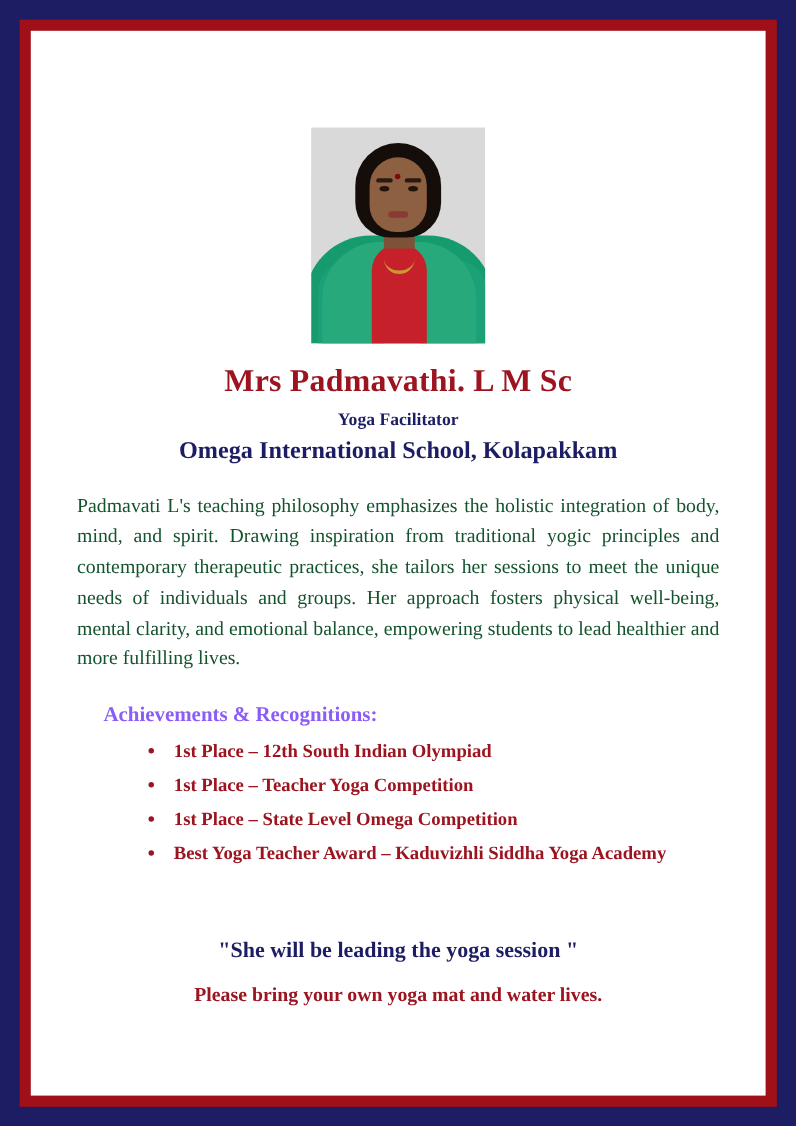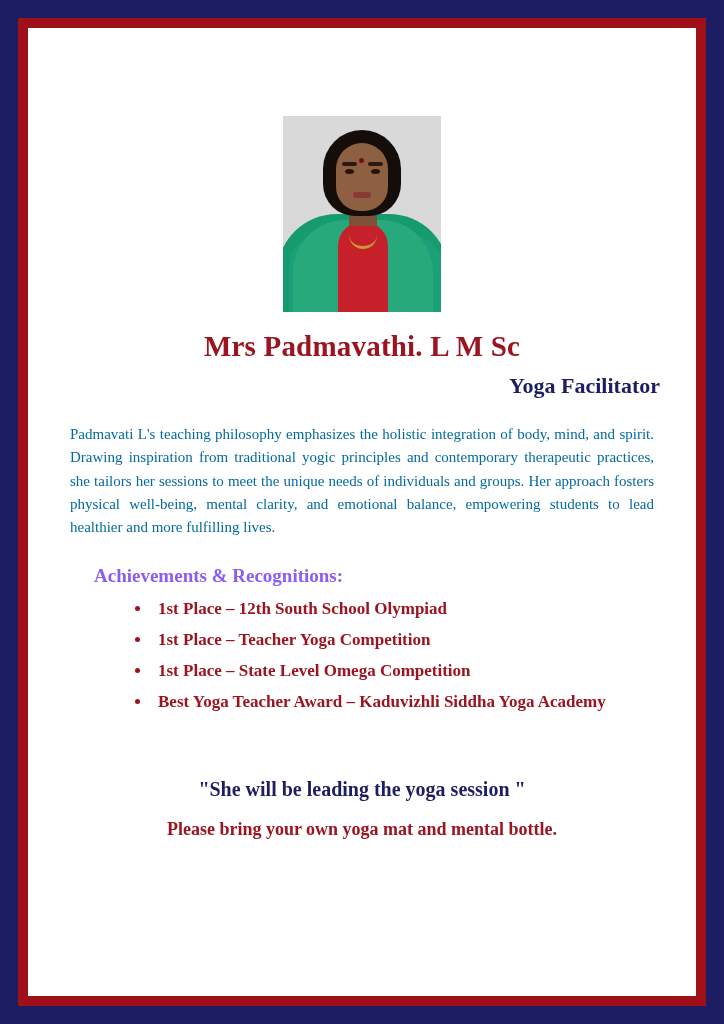--- a/index.html
+++ b/index.html
@@ -155,38 +155,38 @@
   
   .name {
     text-align: center;
     color: #9c1420;
     font-size: 29px;
     font-weight: bold;
     margin-top: 18px;
     letter-spacing: 0.2px;
   }
   .role {
-    text-align: right;
+    text-align: center;
+    color: #1d1d63;
+    font-size: 16px;
+    font-weight: bold;
+    margin-top: 10px;
+  }
+  .school {
+    text-align: center;
     color: #1d1d63;
     font-size: 22px;
     font-weight: bold;
-    margin-top: 10px;
-  }
-  .school {
-    text-align: center;
-    color: #1d1d63;
-    font-size: 22px;
-    font-weight: bold;
     margin-top: 5px;
   }
 
   .bio {
     margin-top: 24px;
-    color: #0369a1;
-    font-size: 15px;
+    color: #14532d;
+    font-size: 18px;
     line-height: 1.55;
     text-align: justify;
     padding: 0 6px;
   }
 
   .ach-title {
     margin-top: 26px;
     margin-left: 30px;
     color: #8b5cf6;
     font-size: 19px;
@@ -243,29 +243,30 @@
           <div class="ph-brow-l"></div>
           <div class="ph-brow-r"></div>
           <div class="ph-eye-l"></div>
           <div class="ph-eye-r"></div>
           <div class="ph-lip"></div>
         </div>
       </div>
 
       <div class="name">Mrs Padmavathi. L M Sc</div>
       <div class="role">Yoga Facilitator</div>
+      <div class="school">Omega International School, Kolapakkam</div>
 
       <p class="bio">Padmavati L's teaching philosophy emphasizes the holistic integration of body, mind, and spirit. Drawing inspiration from traditional yogic principles and contemporary therapeutic practices, she tailors her sessions to meet the unique needs of individuals and groups. Her approach fosters physical well-being, mental clarity, and emotional balance, empowering students to lead healthier and more fulfilling lives.</p>
 
       <div class="ach-title">Achievements &amp; Recognitions:</div>
       <ul class="ach-list">
-        <li>1st Place – 12th South School Olympiad</li>
+        <li>1st Place – 12th South Indian Olympiad</li>
         <li>1st Place – Teacher Yoga Competition</li>
         <li>1st Place – State Level Omega Competition</li>
         <li>Best Yoga Teacher Award – Kaduvizhli Siddha Yoga Academy</li>
       </ul>
 
       <div class="quote">"She will be leading the yoga session "</div>
-      <div class="note">Please bring your own yoga mat and mental bottle.</div>
+      <div class="note">Please bring your own yoga mat and water lives.</div>
 
     </div>
   </div>
 </div>
 
 </body></html>

